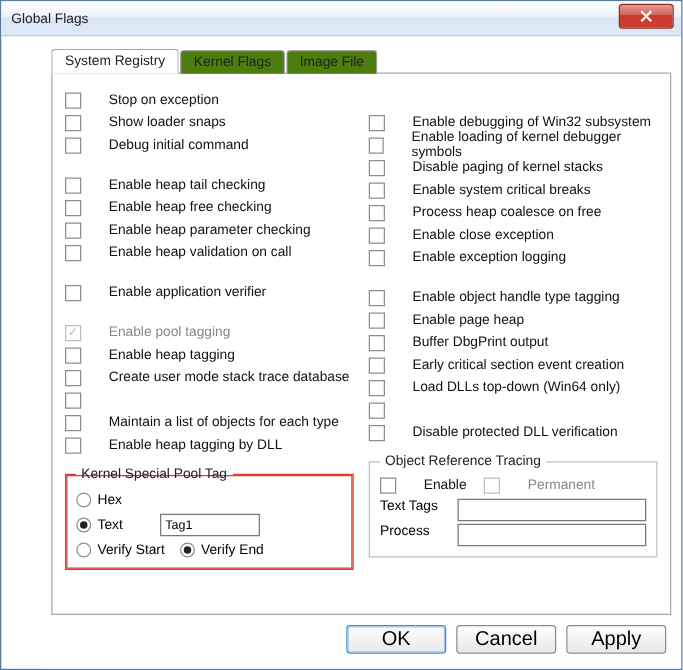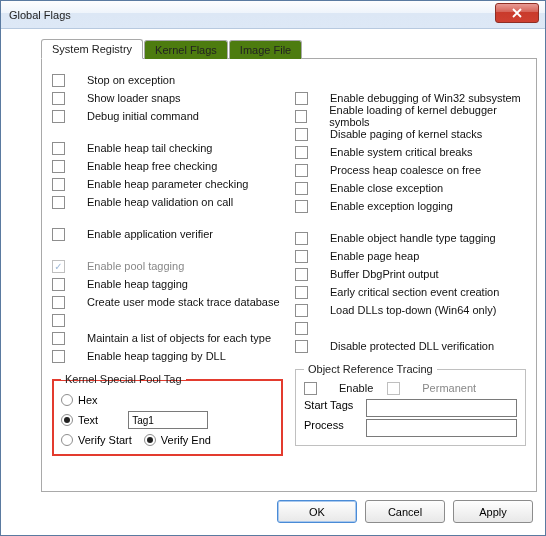--- a/index.html
+++ b/index.html
@@ -171,21 +171,21 @@
     justify-content: flex-end;
     gap: 8px;
     padding: 8px 4px 4px 4px;
   }
   .btn {
     min-width: 80px;
     height: 23px;
     border: 1px solid #8c8c8c;
     background: linear-gradient(to bottom, #fefefe, #e8e8e8);
     border-radius: 3px;
-    font-size: 11px;
+    font-size: 16px;
     font-family: inherit;
     cursor: pointer;
   }
   .btn.default {
     border: 1px solid #4a8bd6;
     box-shadow: 0 0 0 1px #a8c8ee inset;
   }
   .col2-shift { margin-top: 18px; }
 </style>
 </head>
@@ -367,21 +367,21 @@
             <label class="chk" style="margin-right:14px">
                 <span class="cbox"></span>
                 <span>Enable</span>
               </label>
             <label class="chk disabled">
                 <span class="cbox"></span>
                 <span>Permanent</span>
               </label>
           </div>
           <div class="ort-row">
-            <span class="ort-label">Start Tags</span>
+            <span class="ort-label">Text Tags</span>
             <input class="txt" style="flex: 1 1 0%;" value="">
           </div>
           <div class="ort-row">
             <span class="ort-label">Process</span>
             <input class="txt" style="flex: 1 1 0%;" value="">
           </div>
         </fieldset>
       </div>
 
     </div>

